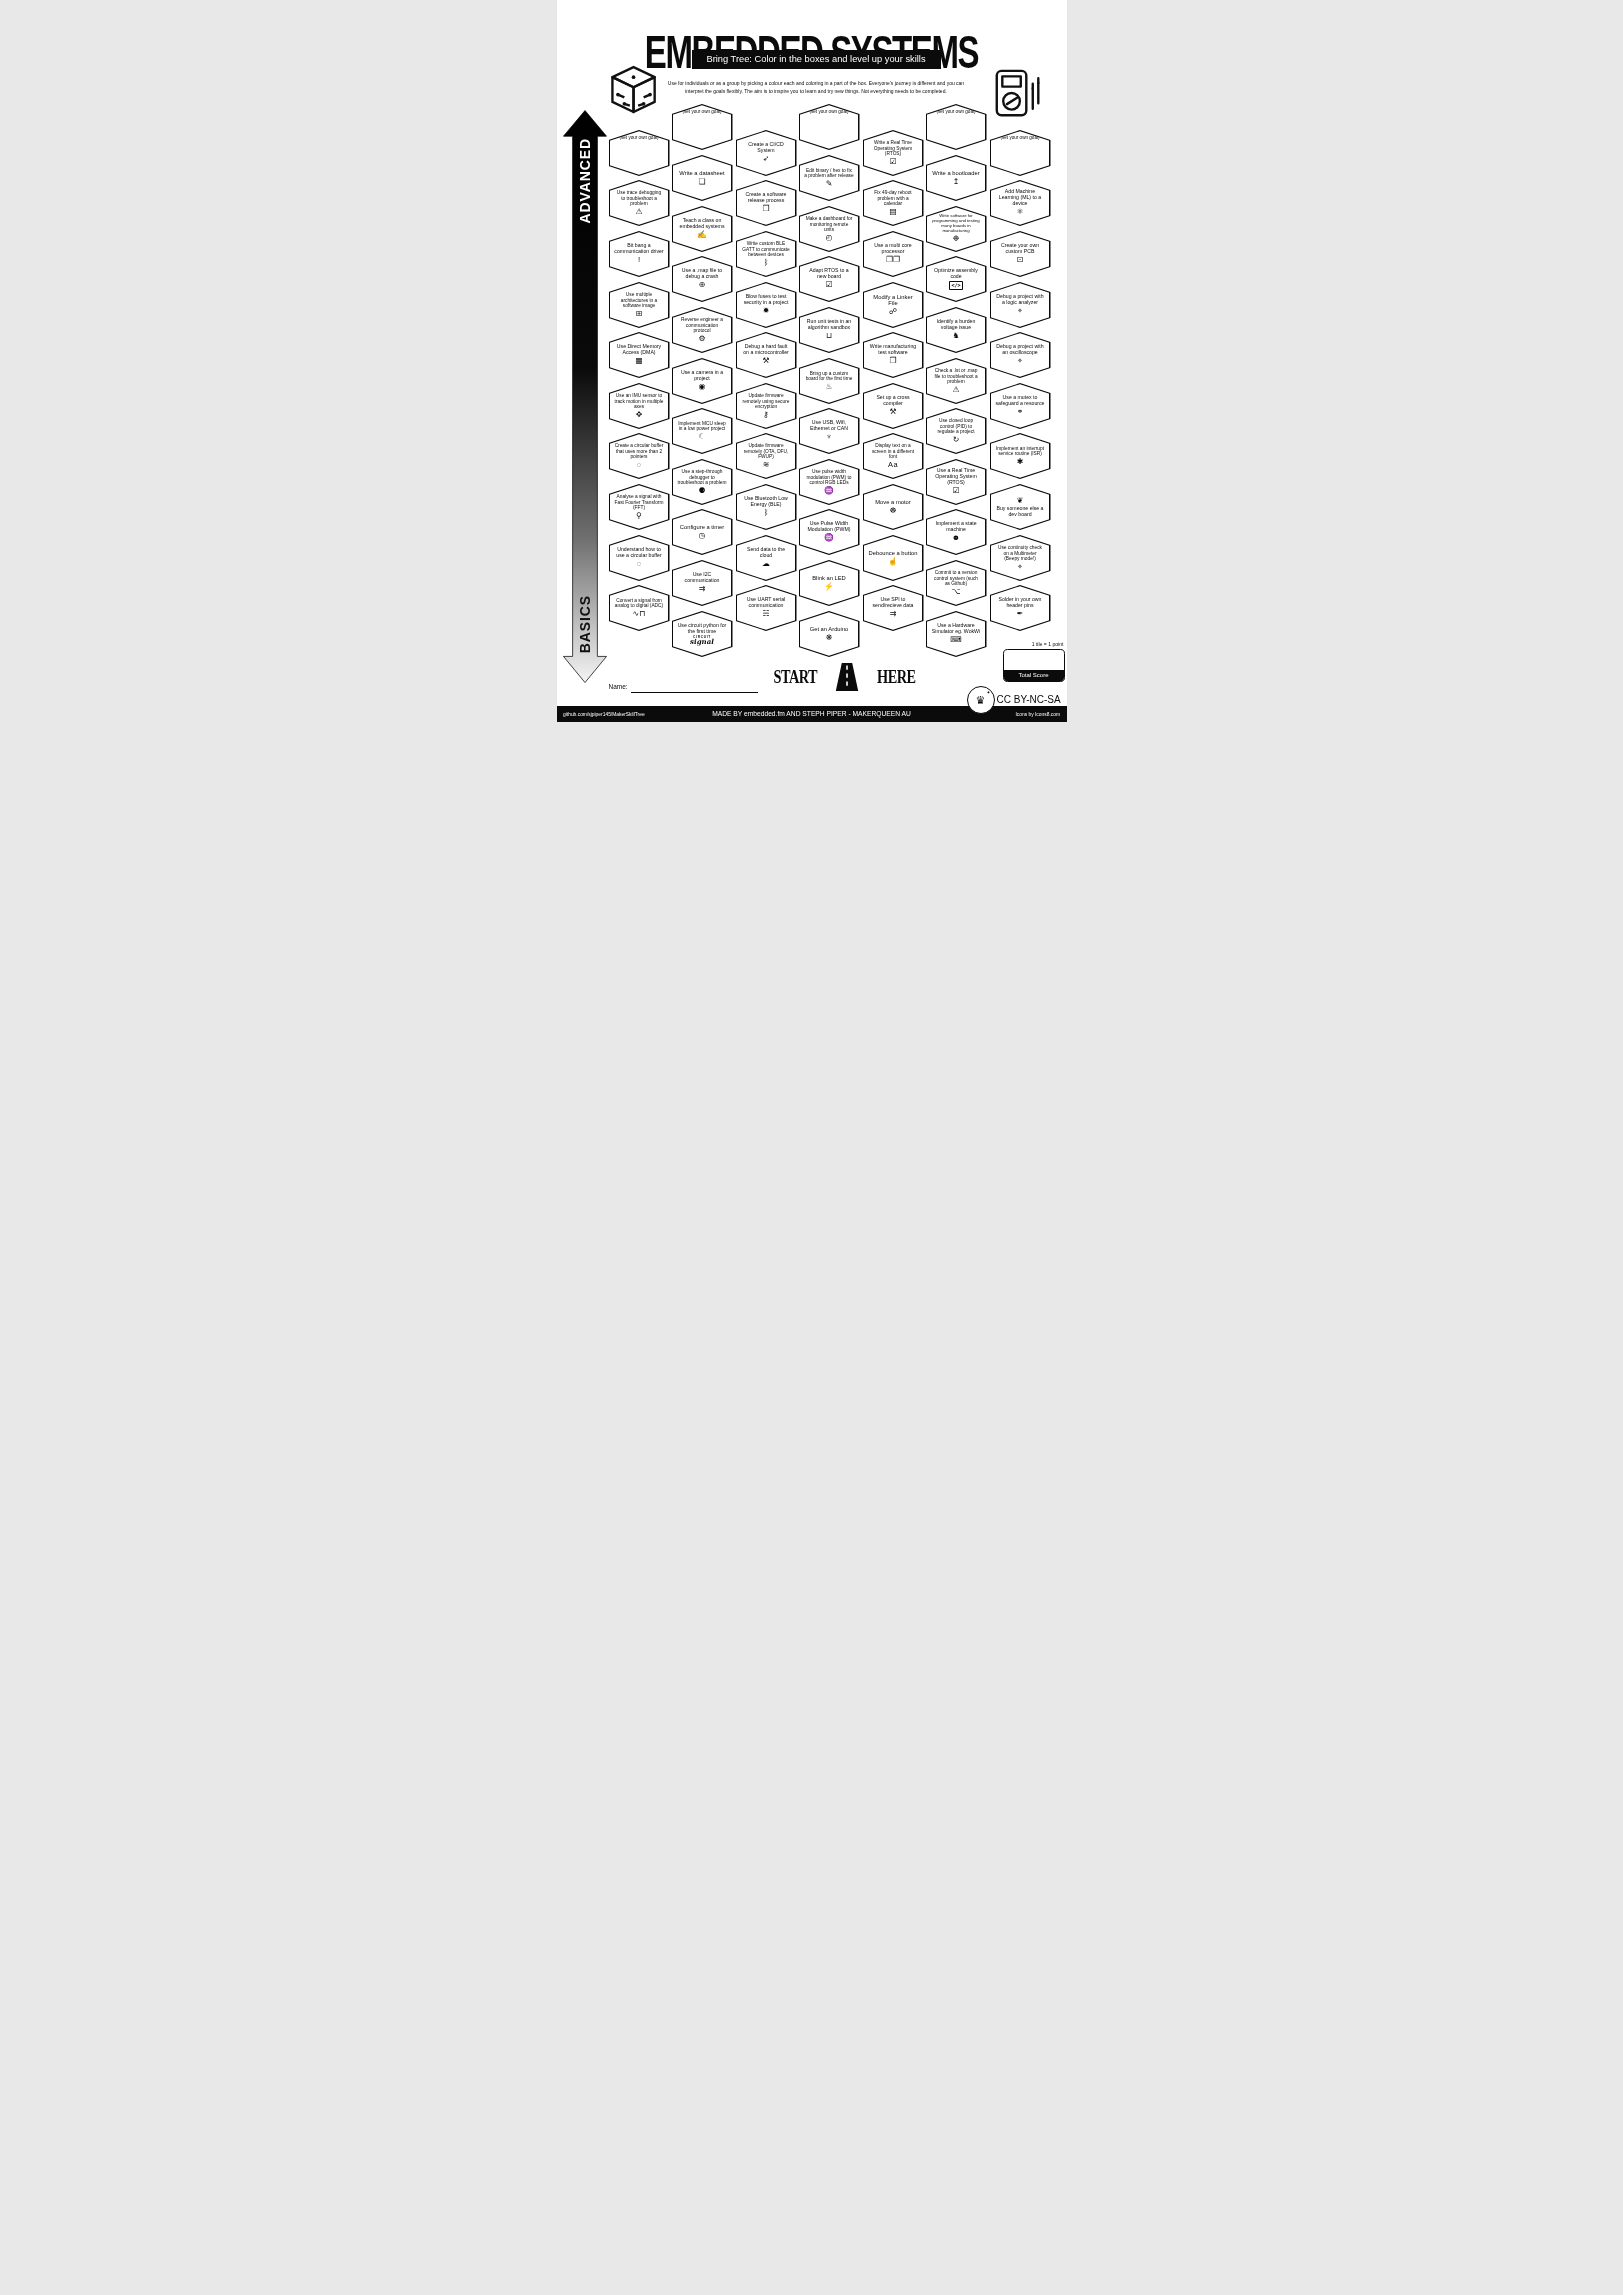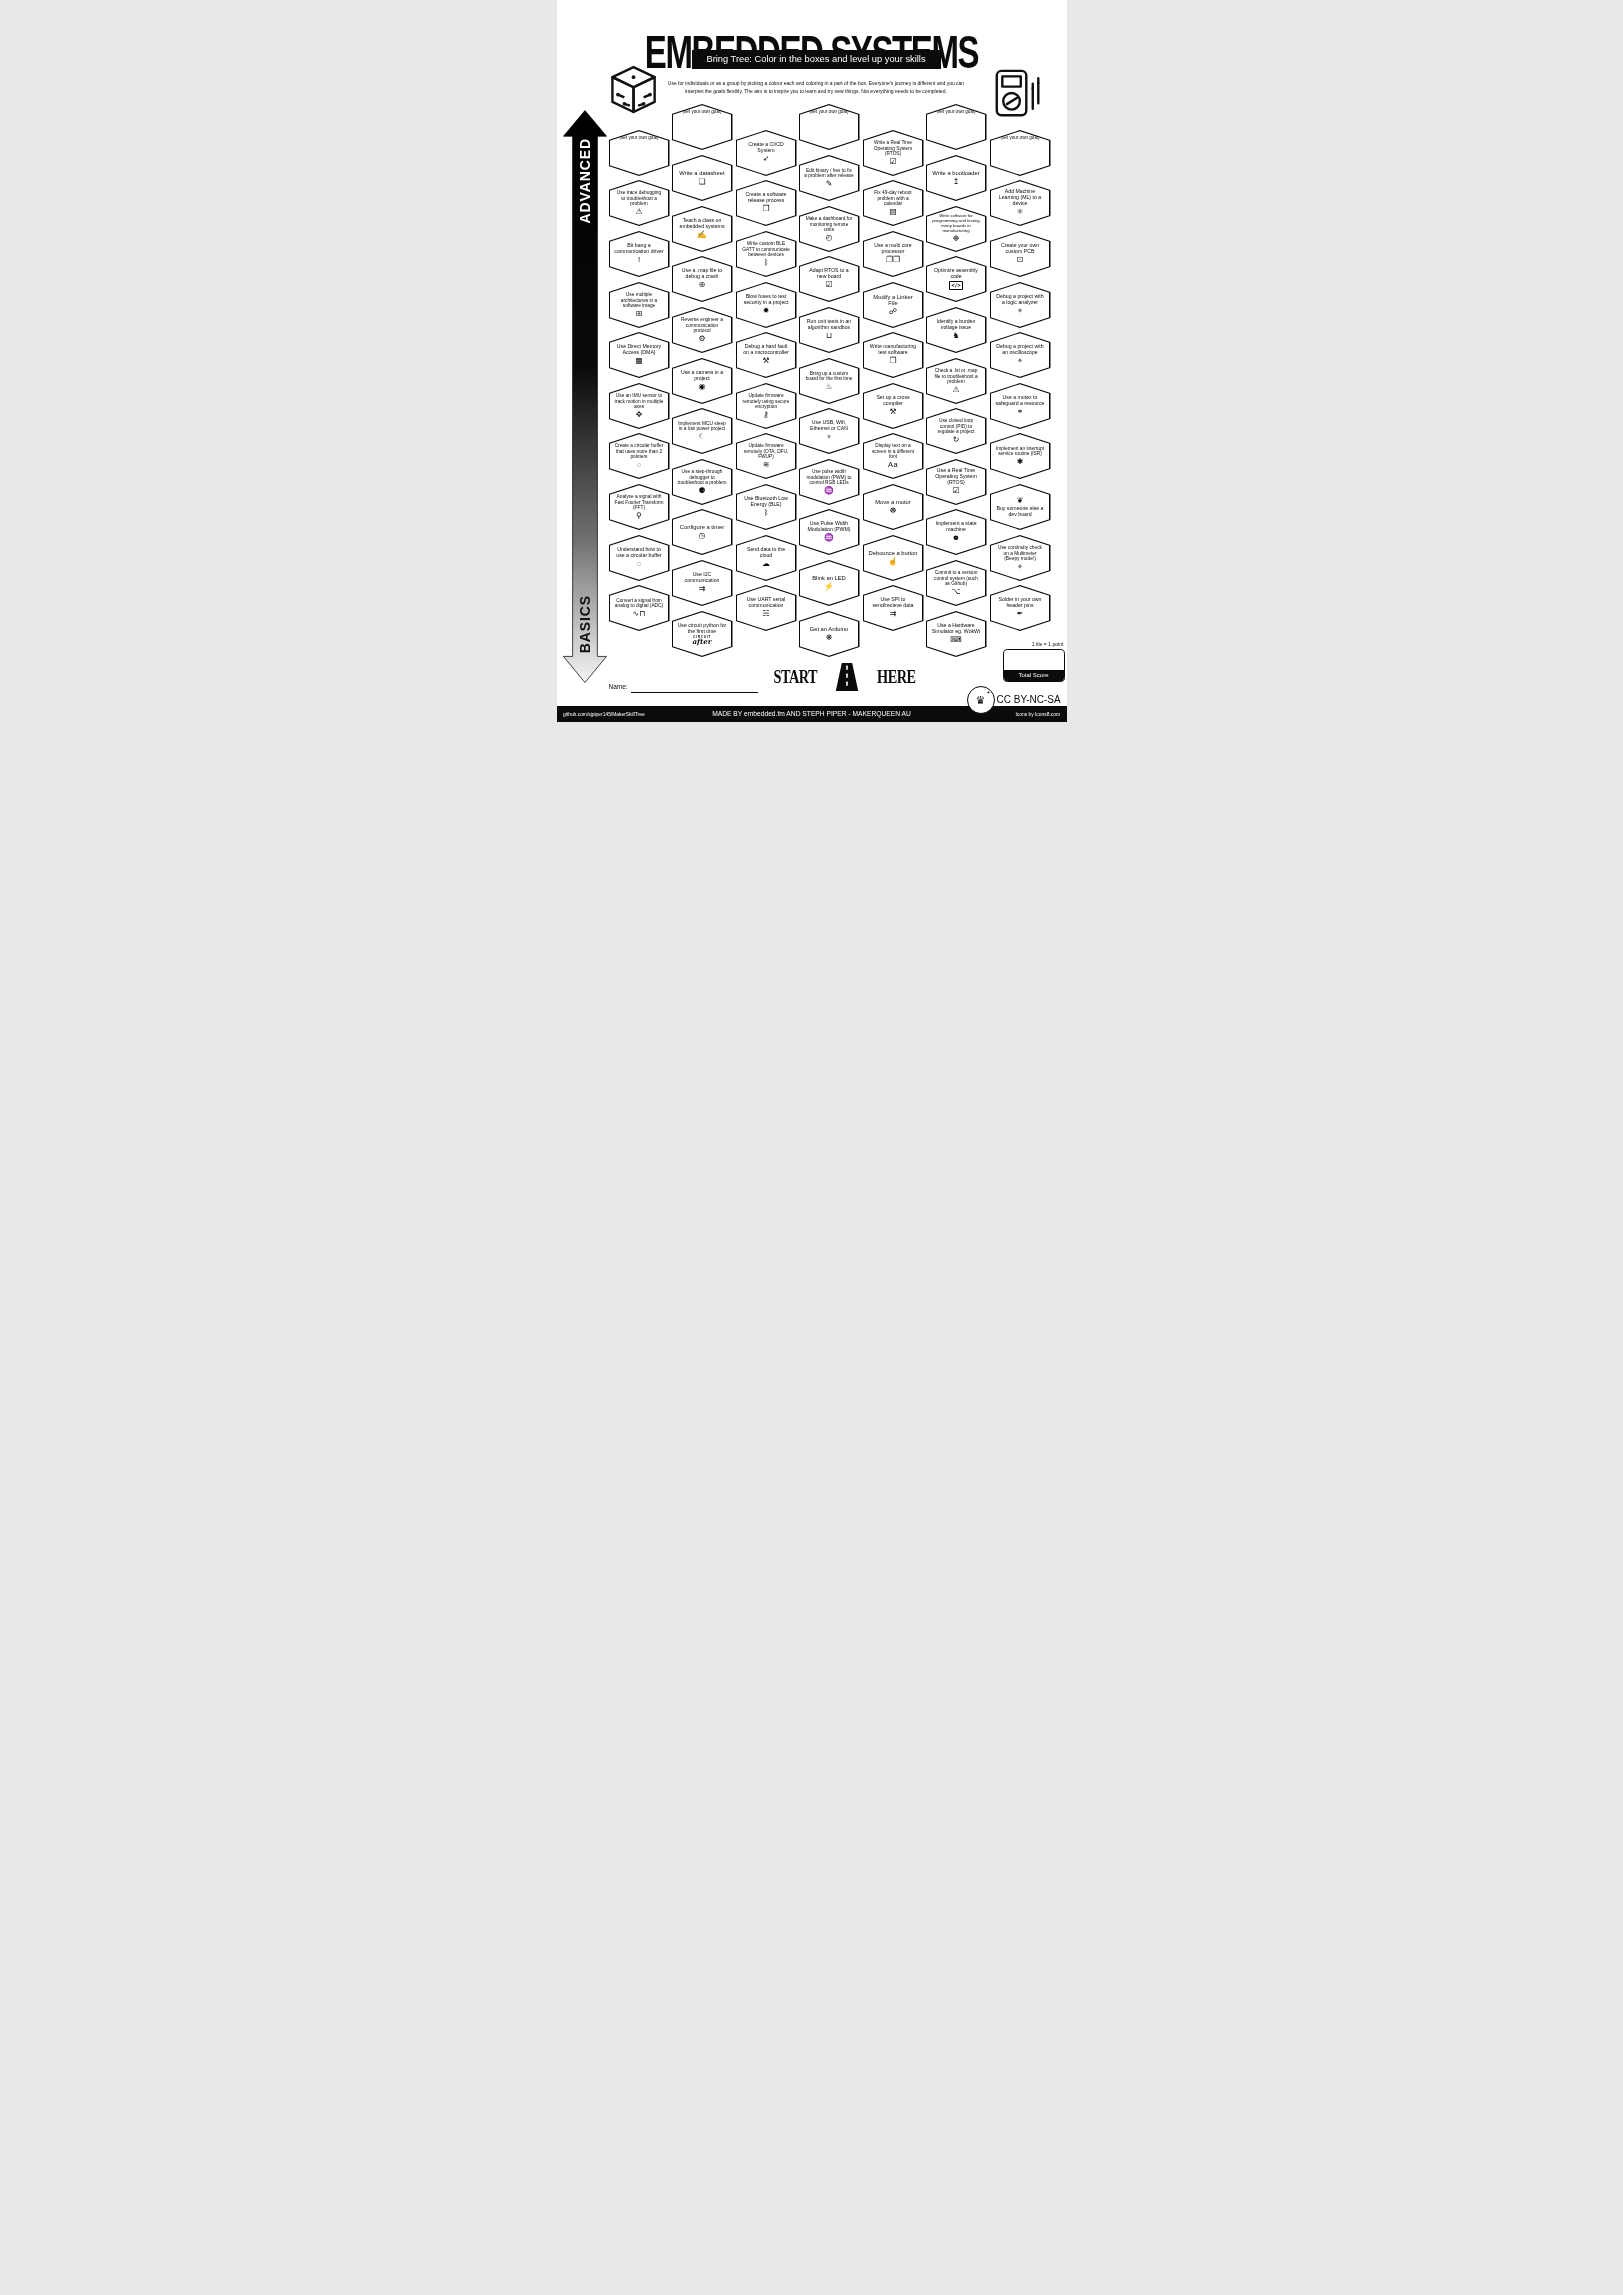--- a/index.html
+++ b/index.html
@@ -243,21 +243,21 @@
       <div class="hx-inner">
         <div class="hx-label" style="font-size: 5.2px;">Use I2C communication</div>
         <div class="hx-icon">⇉</div>
       </div>
     </div>
       <div class="hex" style="left: 115px; top: 611px;">
       <div class="hx-inner">
         <div class="hx-label" style="font-size: 5.2px;">Use circuit python for the first time</div>
         <div class="hx-icon cp">
             <span class="cp-top">CIRCUIT</span>
-            <span class="cp-bottom">after</span>
+            <span class="cp-bottom">signal</span>
           </div>
       </div>
     </div>
       <div class="hex" style="left: 179px; top: 130px;">
       <div class="hx-inner">
         <div class="hx-label" style="font-size: 5.2px;">Create a CI/CD System</div>
         <div class="hx-icon">➶</div>
       </div>
     </div>
       <div class="hex" style="left: 179px; top: 180px;">

